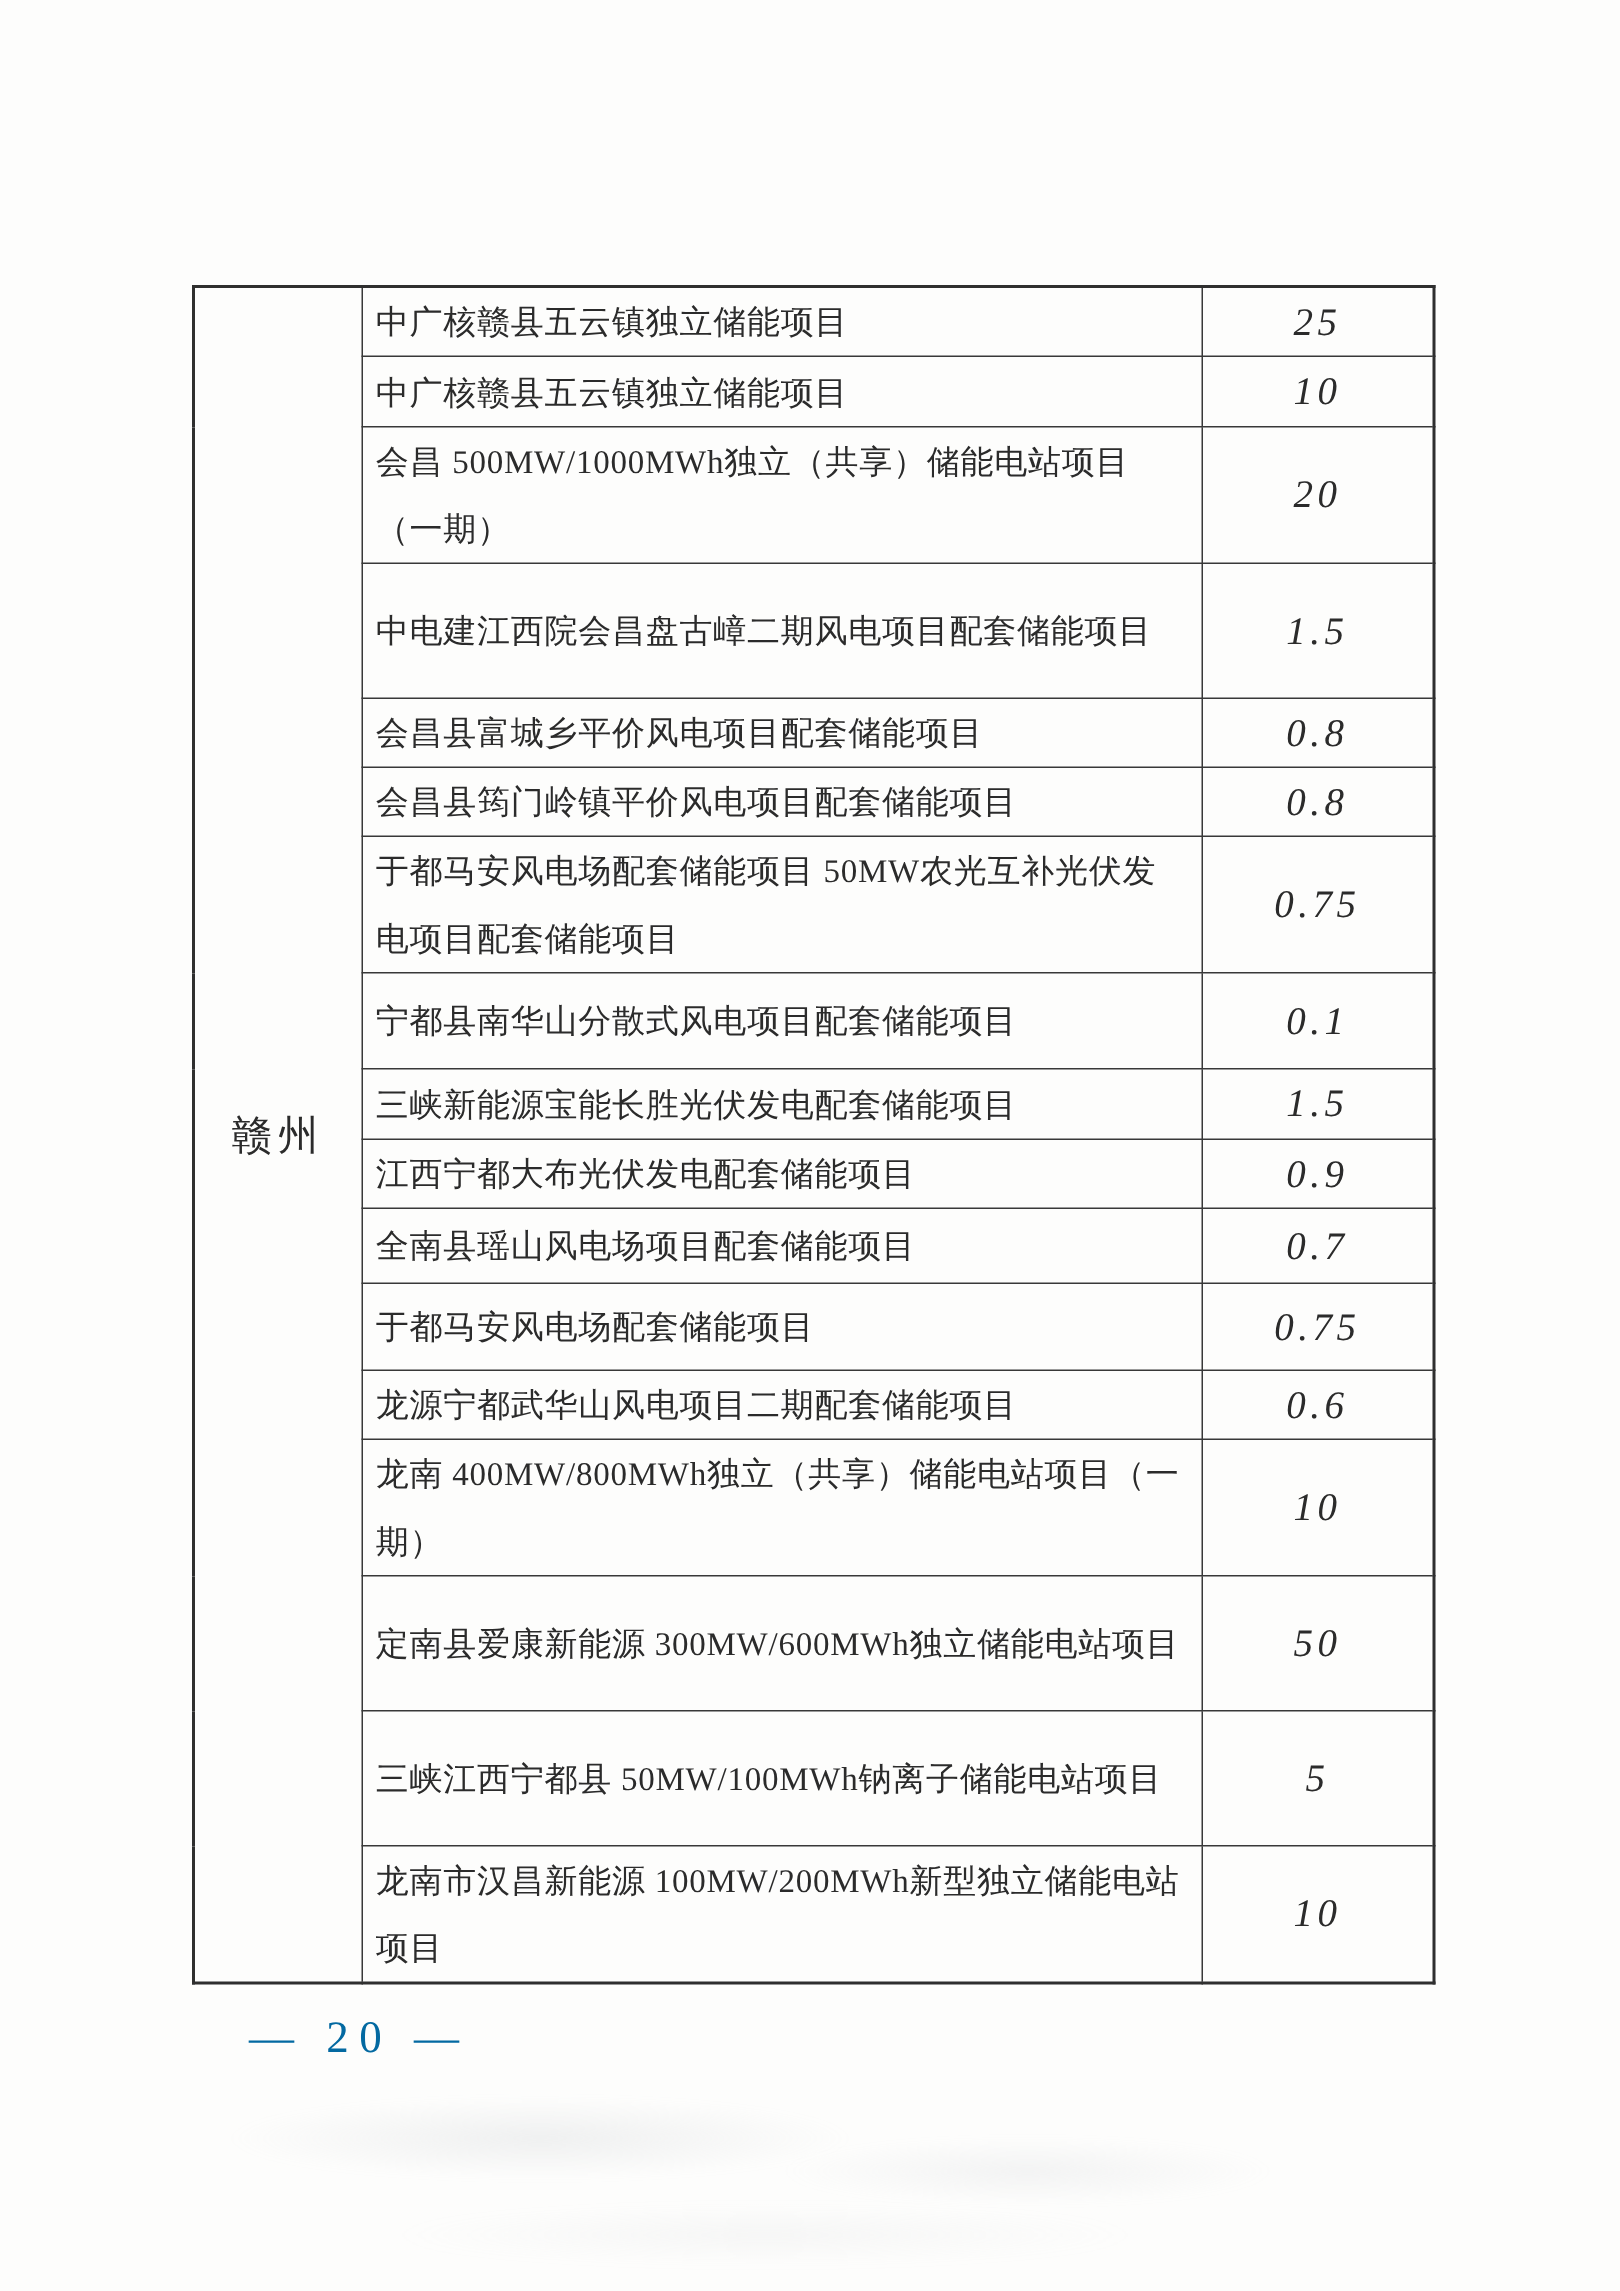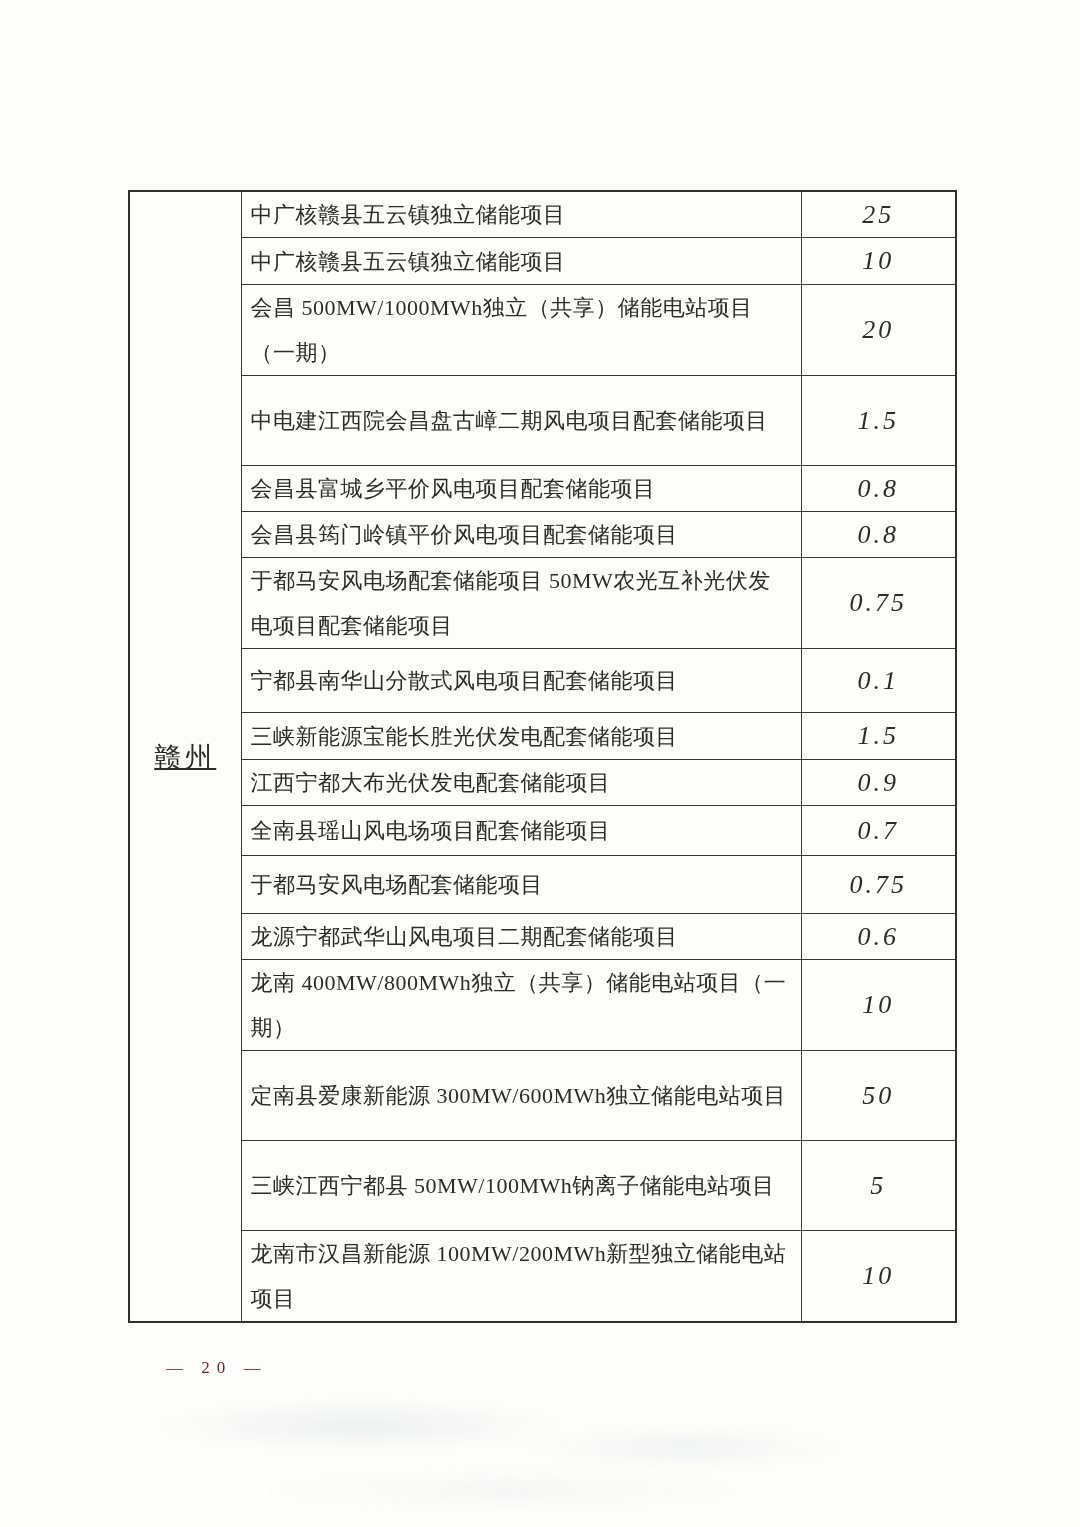--- a/index.html
+++ b/index.html
@@ -26,45 +26,43 @@
     overflow: hidden;
   }
   col.c-region { width: 112px; }
   col.c-project { width: 560px; }
   col.c-value { width: 155px; }
   td.region-cell {
     text-align: center;
     font-size: 27px;
     letter-spacing: 4px;
     color: #2b2b2b;
-    text-decoration: underline;
   }
   td.project-cell {
     font-size: 22px;
     line-height: 45px;
     padding: 0 10px 0 9px;
     letter-spacing: 0.5px;
     color: #2b2b2b;
     text-align: left;
   }
   td.value-cell {
     text-align: center;
     font-size: 26px;
     letter-spacing: 3px;
     color: #2b2b2b;
     font-style: italic;
   }
   .footer-pagenum {
     position: absolute;
     left: 166px;
     top: 1342px;
-    font-size: 17px;
+    font-size: 30px;
     letter-spacing: 7px;
-    color: #7f1d1d;
-    margin-top: 16px;
+    color: #0369a1;
   }
   
   .scan-artifact-1 {
     position: absolute; left: 150px; top: 1398px; width: 420px; height: 55px;
     background: radial-gradient(ellipse at center, rgba(185,190,196,0.20), rgba(185,190,196,0) 70%);
     filter: blur(3px);
   }
   .scan-artifact-2 {
     position: absolute; left: 520px; top: 1425px; width: 330px; height: 45px;
     background: radial-gradient(ellipse at center, rgba(190,193,200,0.16), rgba(190,193,200,0) 70%);

